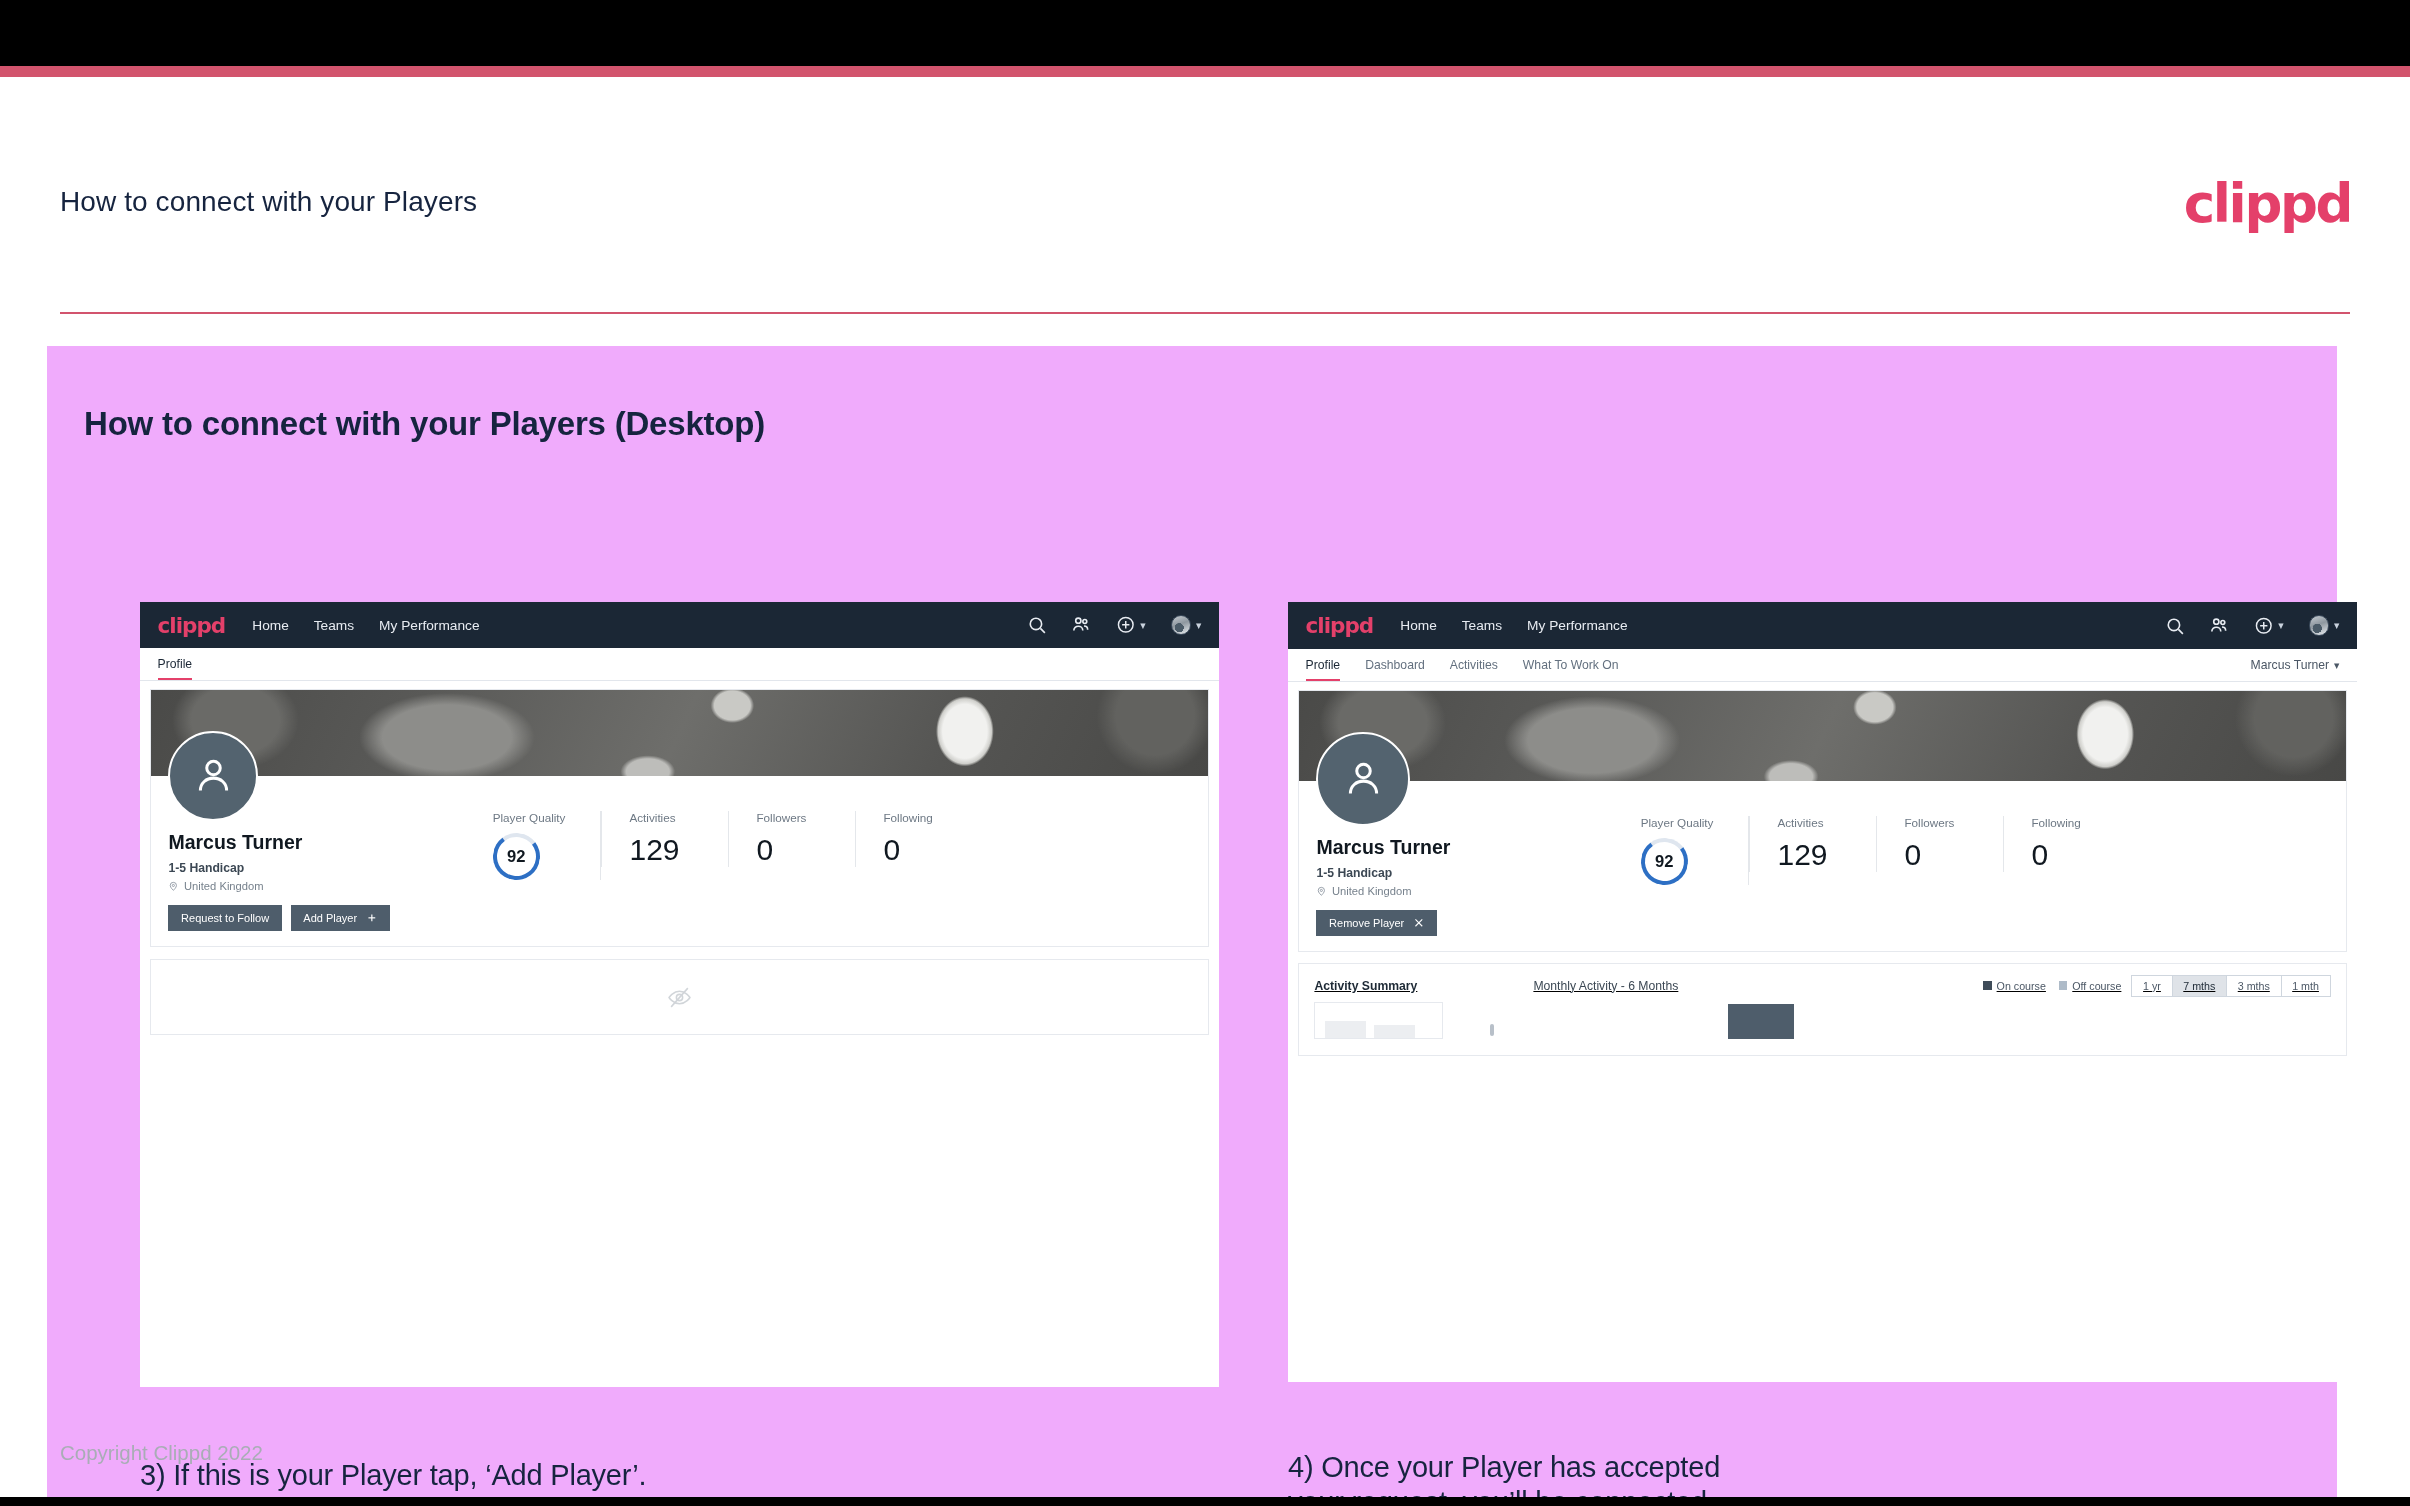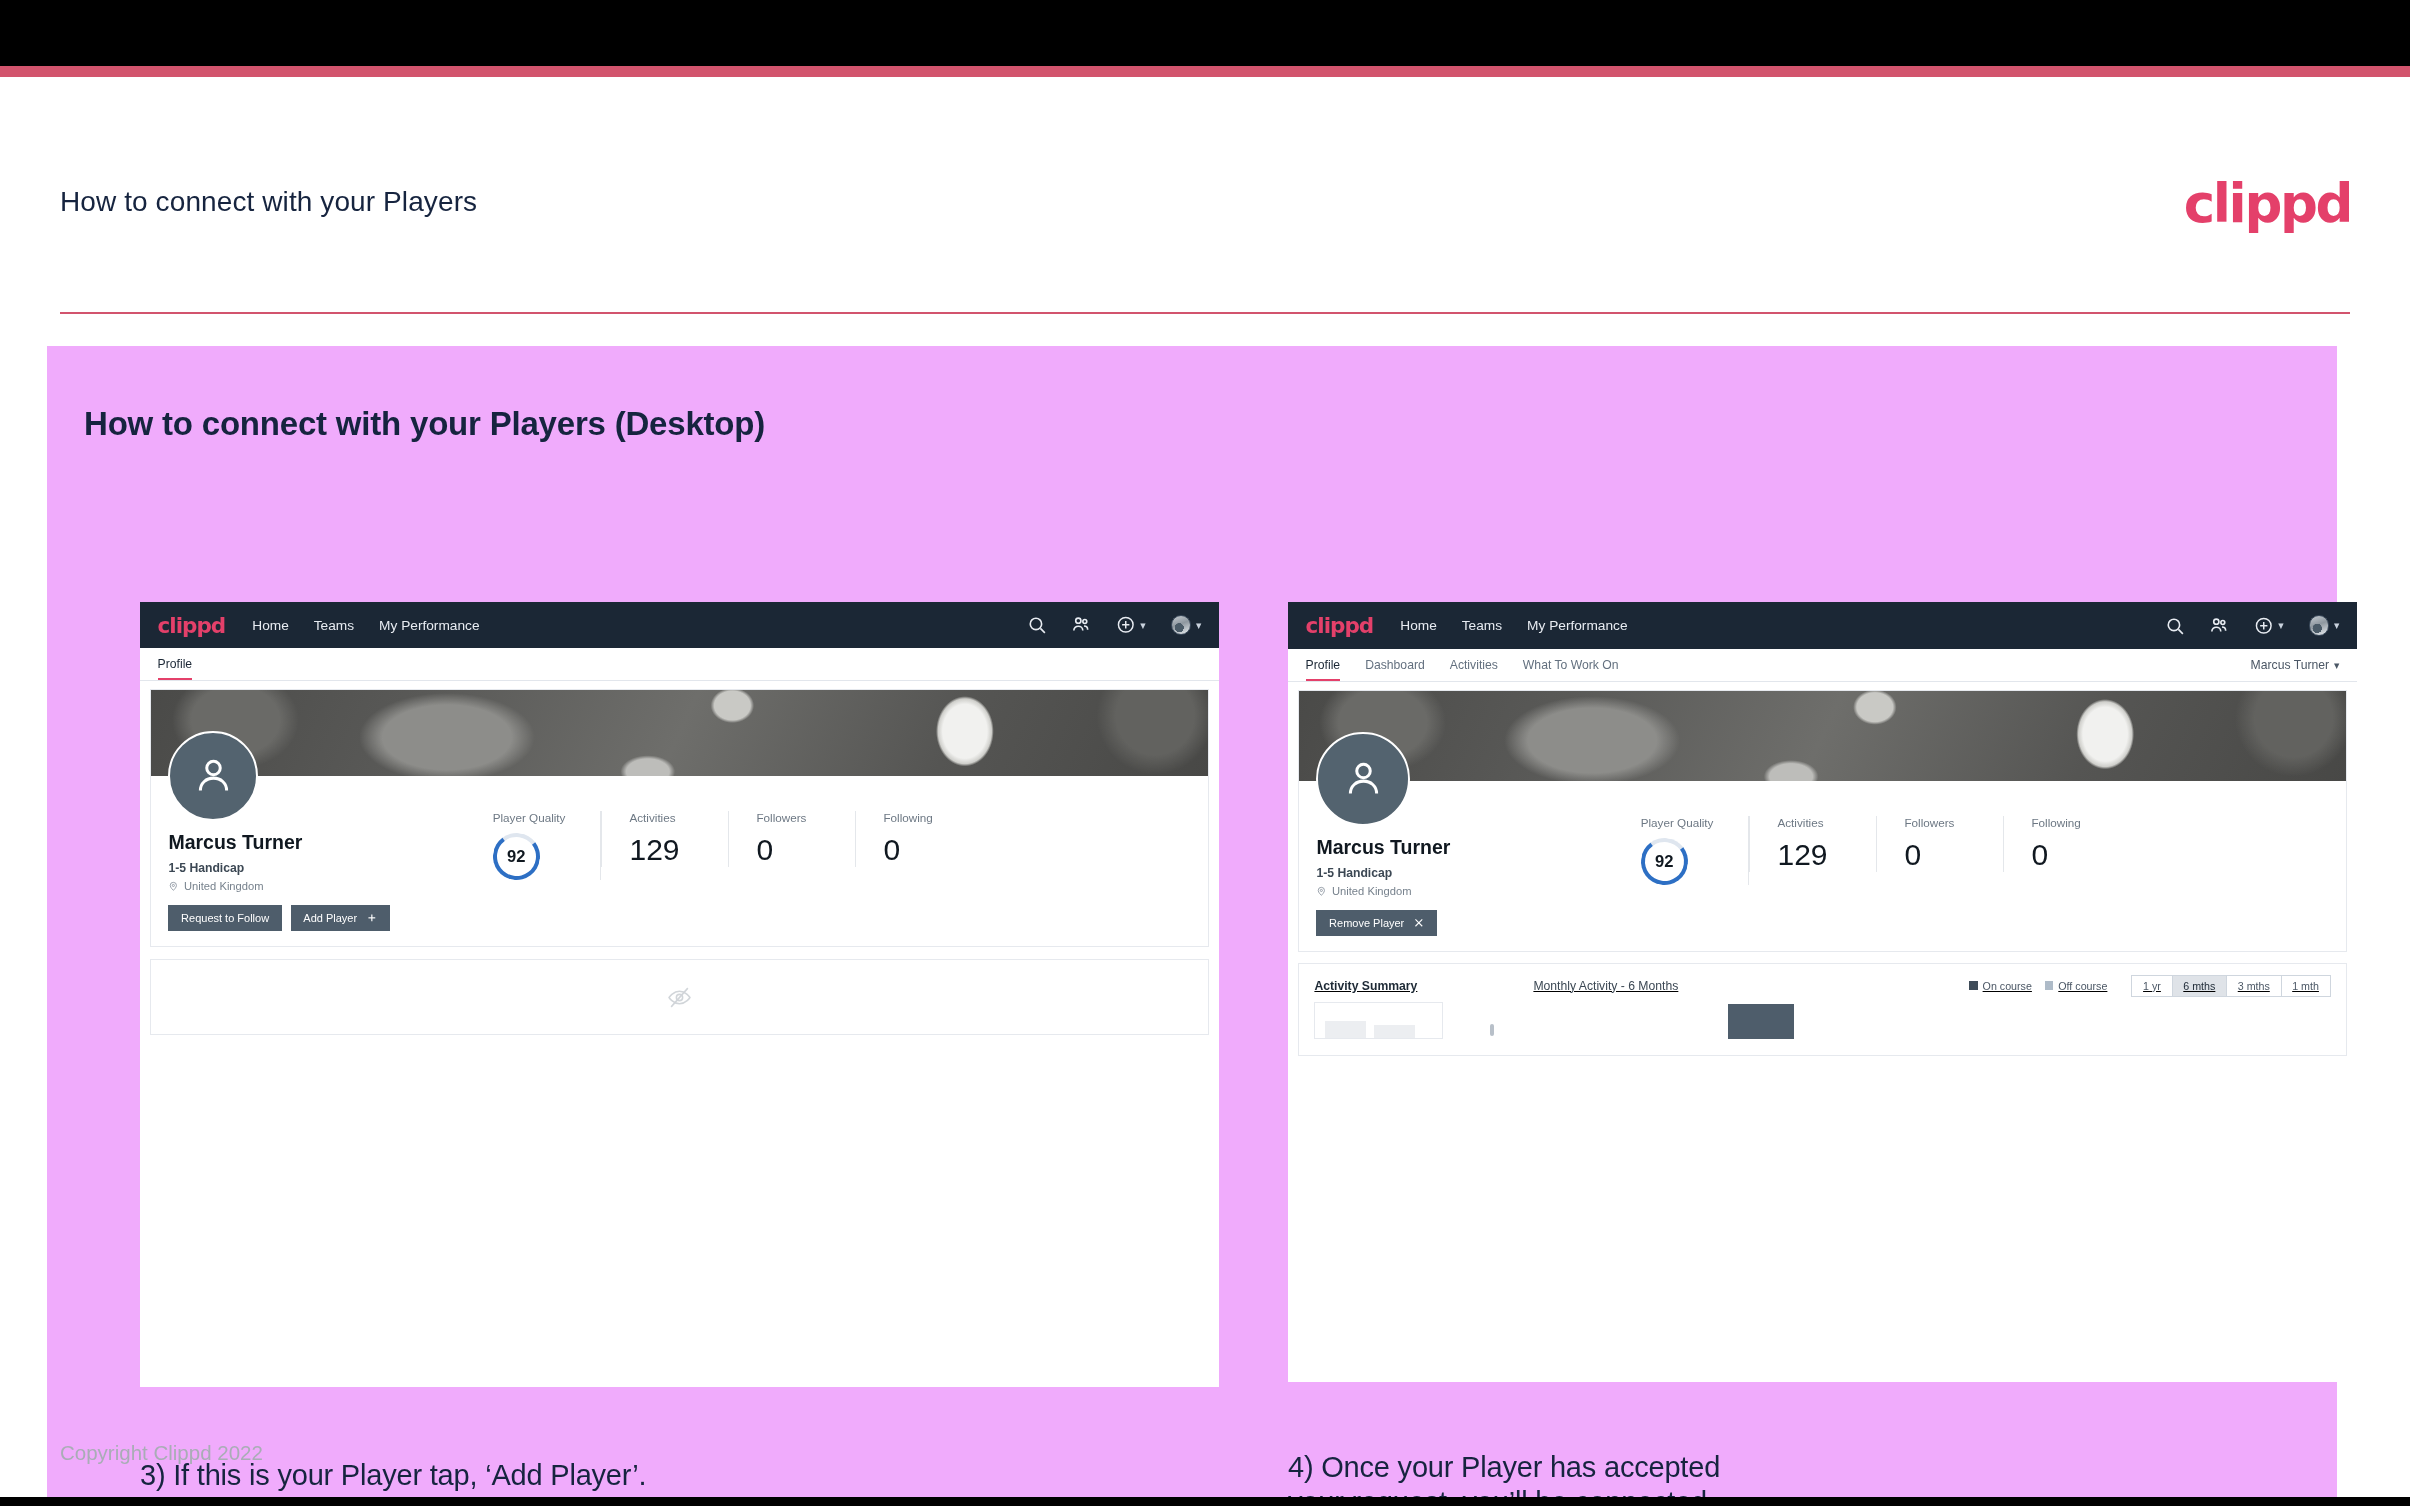--- a/index.html
+++ b/index.html
@@ -148,21 +148,21 @@
     position:relative; margin:11.7px 9.8px 0 9.8px; height:76px; background:#fff;
     border:1px solid #e6e9ee; display:flex; align-items:center; justify-content:center;
   }
   .hidden-card svg { width:25px; height:25px; opacity:.45; }
 
   
   .act-card { position:relative; margin:10.7px 9.8px 0 9.8px; background:#fff; border:1px solid #e6e9ee; height:93px;text-decoration:underline; }
   .act-head { display:flex; align-items:center; padding:10.7px 15.6px 0 15.6px; }
   .act-title { font-size:12.2px; color:#1d2935; font-weight:600; width:219px; }
   .act-sub { font-size:12.2px; color:#3c4854; }
-  .act-right { margin-left:auto; display:flex; align-items:center; gap:24px; }
+  .act-right { margin-left:auto; display:flex; align-items:center; gap:10px; }
   .legend { display:flex; align-items:center; gap:12.7px; }
   .legend-item { display:flex; align-items:center; gap:4.9px; font-size:10.7px; color:#4b5765; }
   .sw { width:8.8px; height:8.8px; display:inline-block; }
   .seg { display:flex; border:1px solid #cfd6de; }
   .seg div { font-size:10.7px; color:#4b5765; padding:3.9px 10.7px; border-left:1px solid #cfd6de; }
   .seg div:first-child { border-left:none; }
   .seg div.on { background:#dfe3e8; color:#1d2935; }
   .act-body { position:relative; height:37px; margin-top:5.9px; }
   .mini-panel {
     position:absolute; left:15.6px; top:0; width:129px; height:37px;
@@ -441,21 +441,21 @@
                 <span class="sw" style="background:#3f4c59"></span>
                 <span>On course</span>
               </span>
               <span class="legend-item">
                 <span class="sw" style="background:#aebbc8"></span>
                 <span>Off course</span>
               </span>
             </div>
             <div class="seg">
               <div>1 yr</div>
-              <div class="on">6 mths</div>
+              <div class="on">7 mths</div>
               <div>3 mths</div>
               <div>1 mth</div>
             </div>
           </div>
         </div>
         <div class="act-body">
           <div class="mini-panel">
             <i></i>
             <i style="height:13.7px"></i>
           </div>

